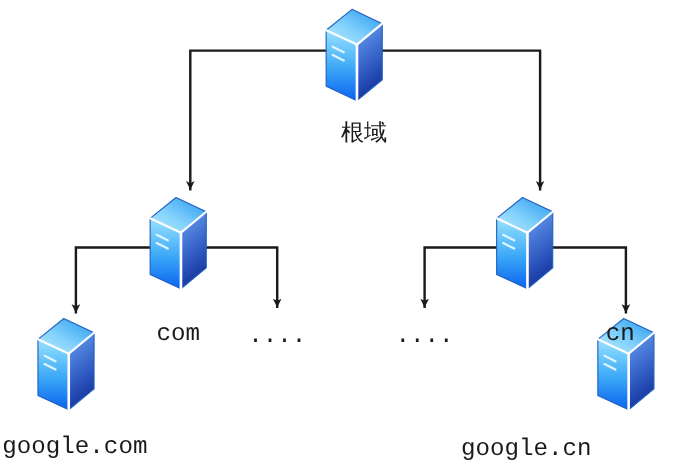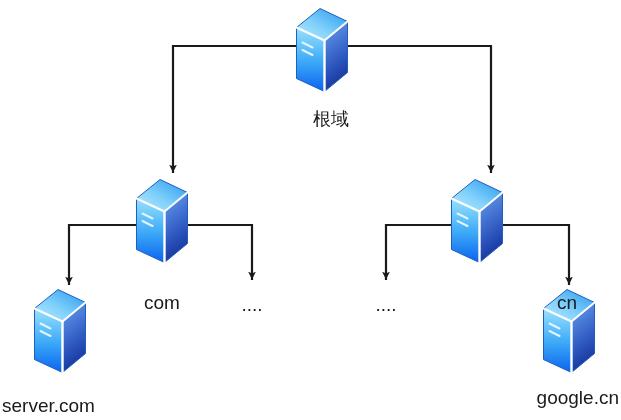--- a/index.html
+++ b/index.html
@@ -19,37 +19,37 @@
   #canvas {
     position: absolute;
     left: 0;
     top: 0;
     width: 621px;
     height: 420px;
   }
   .node-label {
     position: absolute;
     color: #1a1a1a;
-    font-size: 19px;
+    font-size: 22px;
     line-height: 1;
     white-space: nowrap;
     text-align: center;
-    font-family: Liberation Sans, sans-serif;
+    font-family: Liberation Mono, monospace;
   }
   .node-label.cjk {
-    font-size: 18px;
+    font-size: 21px;
     font-family: "DejaVu Sans", "Liberation Sans", sans-serif;
   }
   .lbl-root   { left: 231px; top: 110px; width: 200px; }
   .lbl-com    { left:  62px; top: 293px; width: 200px; }
   .lbl-dots-l { left: 152px; top: 295px; width: 200px; }
   .lbl-cn     { left: 377px; top: 293px; width: 200px; text-align: right; }
   .lbl-dots-r { left: 286px; top: 295px; width: 200px; }
   .lbl-server { left:   2px; top: 396px; width: 200px; text-align: left; }
-  .lbl-google { left: 419px; top: 388px; width: 200px; text-align: right; }
+  .lbl-google { left: 419px; top: 398px; width: 200px; text-align: left; }
 </style>
 </head>
 <body>
 
 <svg id="canvas" viewBox="0 0 621 420" xmlns="http://www.w3.org/2000/svg">
   <defs>
 
     <linearGradient id="gLeft" x1="0" y1="0" x2="0" y2="1">
       <stop offset="0%" stop-color="#9ae0fd"></stop>
       <stop offset="18%" stop-color="#79cffb"></stop>
@@ -114,15 +114,15 @@
 <div class="node-label cjk lbl-root">根域</div>
 
 <div class="node-label lbl-com">com</div>
 
 <div class="node-label lbl-dots-l">....</div>
 
 <div class="node-label lbl-cn">cn</div>
 
 <div class="node-label lbl-dots-r">....</div>
 
-<div class="node-label lbl-server">server.com</div>
+<div class="node-label lbl-server">google.com</div>
 
 <div class="node-label lbl-google">google.cn</div>
 
 </body></html>

